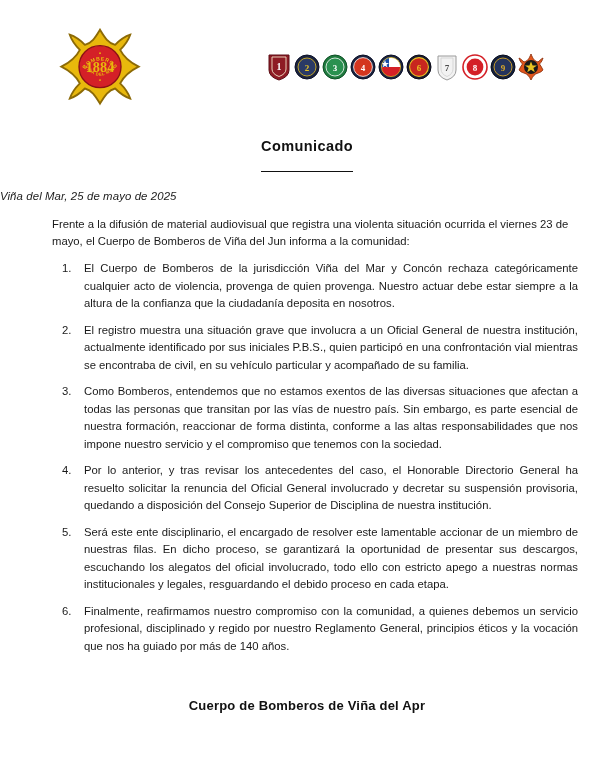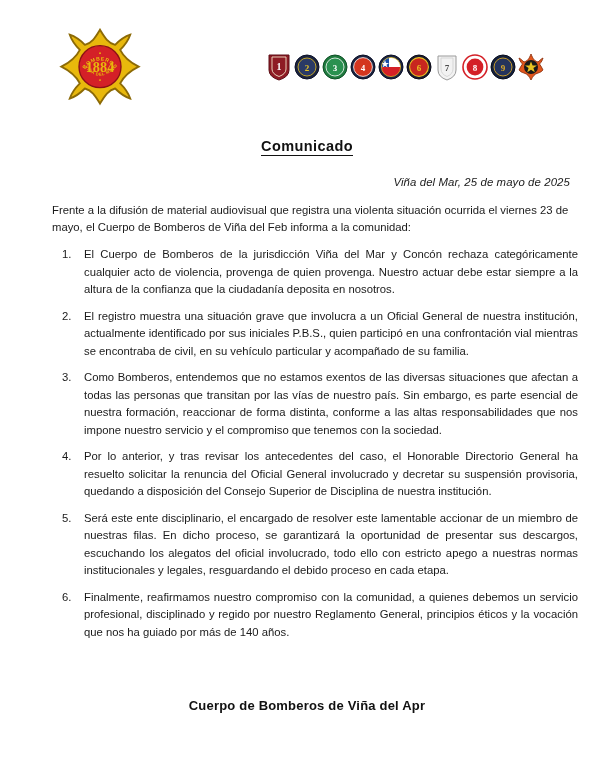--- a/index.html
+++ b/index.html
@@ -60,32 +60,31 @@
   .doc-title {
     text-align: center;
     font-size: 14.5px;
     font-weight: bold;
     letter-spacing: 0.4px;
     margin-top: 20px;
     color: #111111;
   }
   .doc-title span {
     border-bottom: 1.6px solid #111111;
-    padding-bottom: 1px;
+    padding-bottom: 17px;
   }
 
   
   .date-line {
-    text-align: right;
+    text-align: left;
     font-style: italic;
     font-size: 11.4px;
     color: #1a1a1a;
-    margin: 22px 44px 0 0;
+    margin: 36px 44px 0 0;
     letter-spacing: 0.1px;
-    padding-left: 36px;
   }
 
   
   .intro {
     margin: 14px 38px 0 52px;
     font-size: 11.3px;
     line-height: 1.52;
     text-align: left;
     color: #1a1a1a;
   }
@@ -266,21 +265,21 @@
 
     </div>
   </div>
 
   <div class="doc-title">
     <span>Comunicado</span>
   </div>
 
   <div class="date-line">Viña del Mar, 25 de mayo de 2025</div>
 
-  <p class="intro">Frente a la difusión de material audiovisual que registra una violenta situación ocurrida el viernes 23 de mayo, el Cuerpo de Bomberos de Viña del Feb informa a la comunidad:</p>
+  <p class="intro">Frente a la difusión de material audiovisual que registra una violenta situación ocurrida el viernes 23 de mayo, el Cuerpo de Bomberos de Viña del Jun informa a la comunidad:</p>
 
   <ol class="clause-list">
     <li class="clause">
       <span class="num">1.</span>
       <span>El Cuerpo de Bomberos de la jurisdicción Viña del Mar y Concón rechaza categóricamente cualquier acto de violencia, provenga de quien provenga. Nuestro actuar debe estar siempre a la altura de la confianza que la ciudadanía deposita en nosotros.</span>
     </li>
     <li class="clause">
       <span class="num">2.</span>
       <span>El registro muestra una situación grave que involucra a un Oficial General de nuestra institución, actualmente identificado por sus iniciales P.B.S., quien participó en una confrontación vial mientras se encontraba de civil, en su vehículo particular y acompañado de su familia.</span>
     </li>

